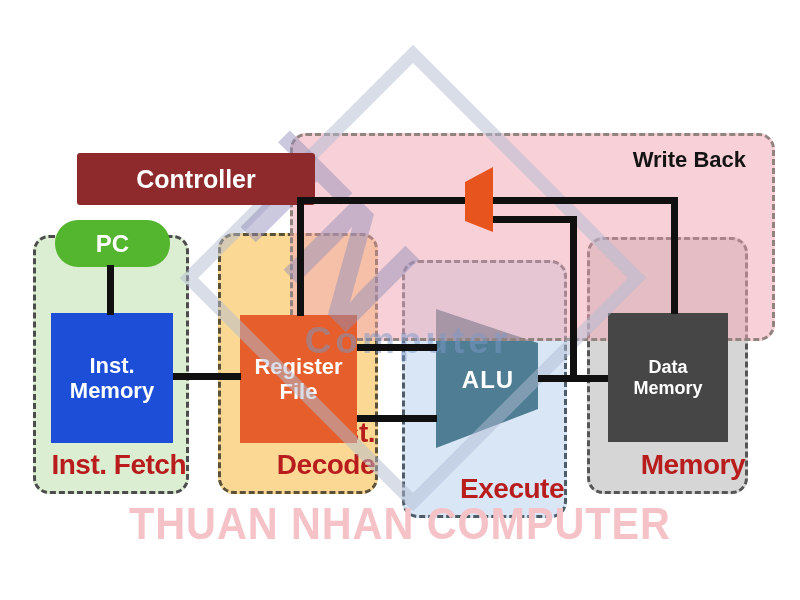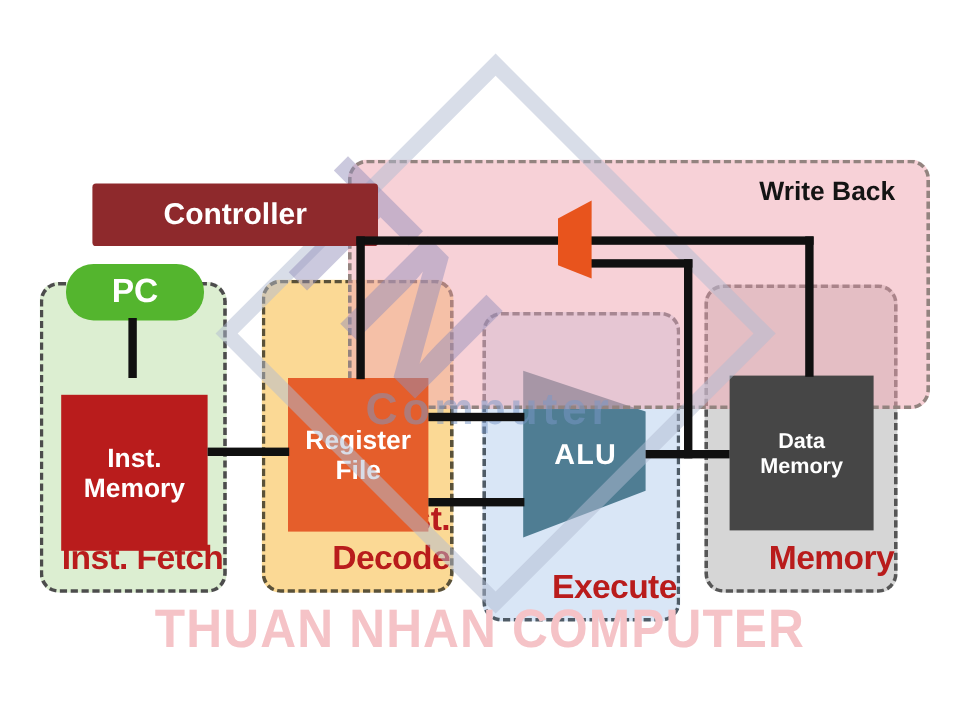--- a/index.html
+++ b/index.html
@@ -25,22 +25,22 @@
   }
   #writeback-label{
     position:absolute;top:11px;right:26px;font-size:22px;font-weight:bold;color:#141414;
   }
   
   .block{
     position:absolute;display:flex;align-items:center;justify-content:center;
     color:#ffffff;font-weight:bold;text-align:center;line-height:1.15;
   }
   #controller-box{left:31px;top:153px;width:238px;height:52px;background:#8e292c;border-radius:3px;font-size:25px;margin-left:46px;}
-  #pc-box        {left:55px;top:220px;width:115px;height:47px;background:#54b52e;border-radius:23px;font-size:28px;}
-  #inst-memory-box{left:51px;top:313px;width:122px;height:130px;background:#b91c1c;font-size:22px;margin-top:16px;}
+  #pc-box        {left:55px;top:220px;width:115px;height:47px;background:#54b52e;border-radius:23px;font-size:24px;}
+  #inst-memory-box{left:51px;top:313px;width:122px;height:130px;background:#1d4ed8;font-size:22px;}
   #register-file-box{left:240px;top:315px;width:117px;height:128px;background:#e55e2b;font-size:22px;}
   #data-memory-box{left:608px;top:313px;width:120px;height:129px;background:#464646;font-size:18px;}
   
   .wire{position:absolute;background:#101010;}
   
   #wm-diamond{
     left:248px;top:113px;width:304px;height:304px;
     border:13px solid rgba(177,188,209,0.5);transform:rotate(45deg);
   }
   #wm-monogram{

